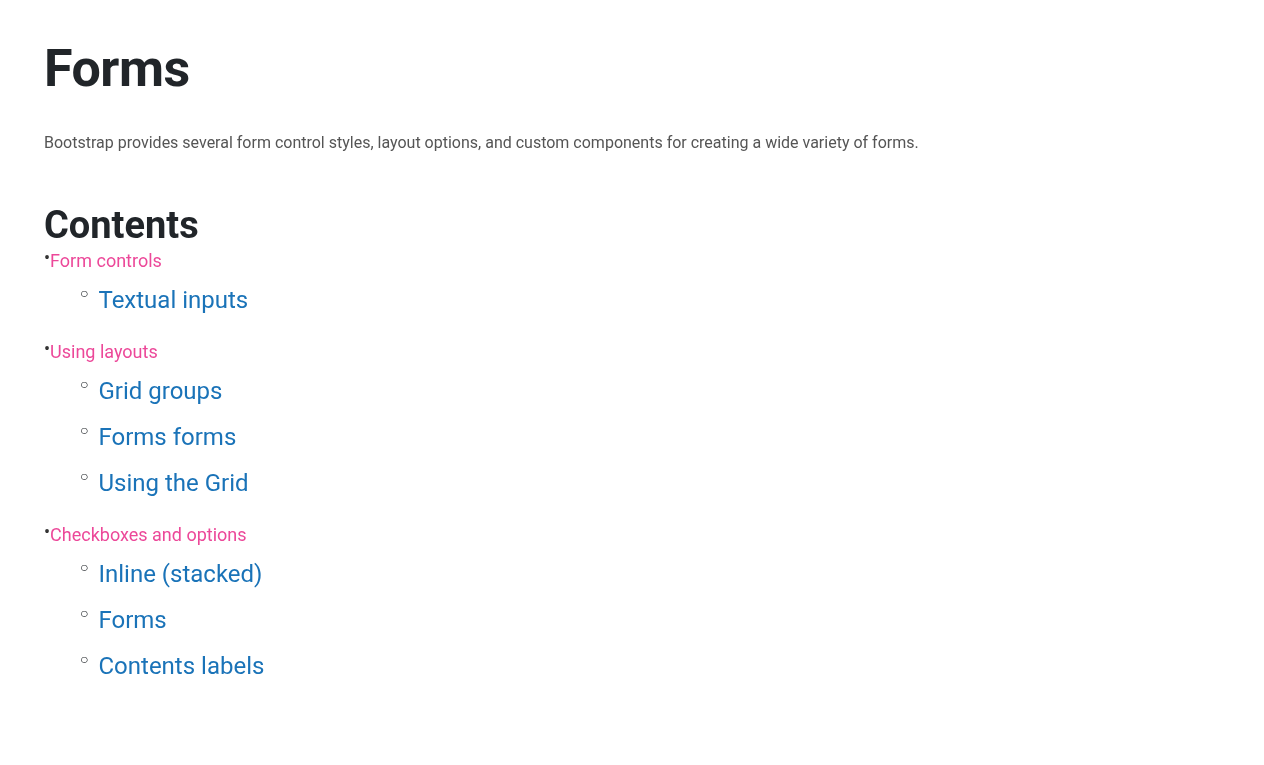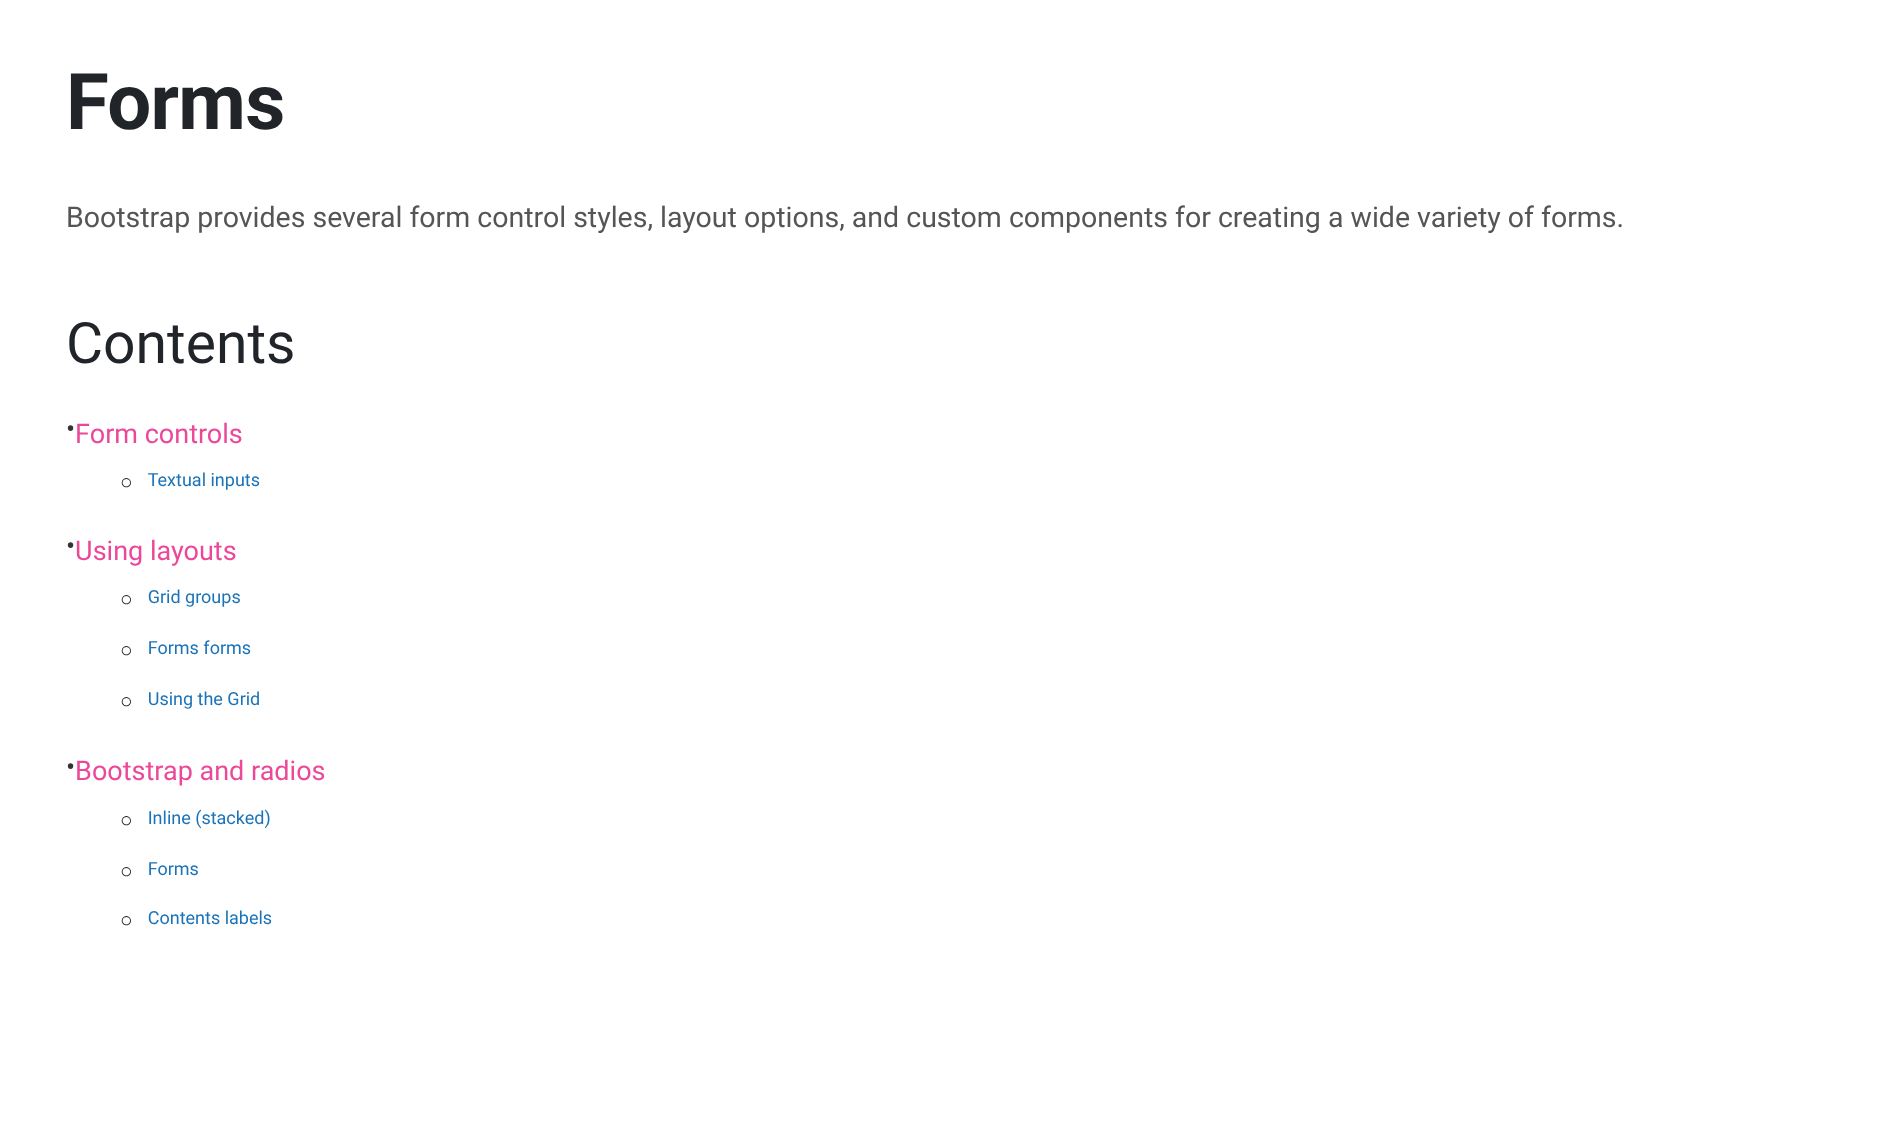--- a/index.html
+++ b/index.html
@@ -20,32 +20,31 @@
     .page-title {
       font-size: 52px;
       font-weight: 700;
       color: #212529;
       margin-bottom: 34px;
       line-height: 1.1;
       letter-spacing: -0.5px;
     }
 
     .page-description {
-      font-size: 19px;
+      font-size: 16px;
       color: #555555;
       line-height: 1.5;
       max-width: 1100px;
       margin-bottom: 48px;
     }
 
     .contents-title {
       font-size: 38px;
-      font-weight: 400;
+      font-weight: 700;
       color: #212529;
-      margin-bottom: 24px;
     }
 
     .toc-list {
       list-style: none;
       padding: 0;
     }
 
     .toc-list > li {
       display: flex;
       align-items: flex-start;
@@ -77,21 +76,21 @@
       color: #212529;
       font-size: 14px;
       margin-right: 10px;
       line-height: 1.7;
       flex-shrink: 0;
     }
 
     .sub-list a {
       color: #1a73b8;
       text-decoration: none;
-      font-size: 12px;
+      font-size: 24px;
       line-height: 1.5;
     }
 
     .toc-item-with-sub {
       flex-direction: column;
     }
 
     .toc-item-with-sub .top-row {
       display: flex;
       align-items: flex-start;
@@ -134,21 +133,21 @@
         </li>
         <li>
           <span class="bullet">○</span>
           <a href="#using-the-grid">Using the Grid</a>
         </li>
       </ul>
     </li>
     <li class="toc-item-with-sub">
       <div class="top-row">
         <span class="bullet">•</span>
-        <a href="#checkboxes-and-radios">Bootstrap and radios</a>
+        <a href="#checkboxes-and-radios">Checkboxes and options</a>
       </div>
       <ul class="sub-list">
         <li>
           <span class="bullet">○</span>
           <a href="#default-stacked">Inline (stacked)</a>
         </li>
         <li>
           <span class="bullet">○</span>
           <a href="#inline">Forms</a>
         </li>

